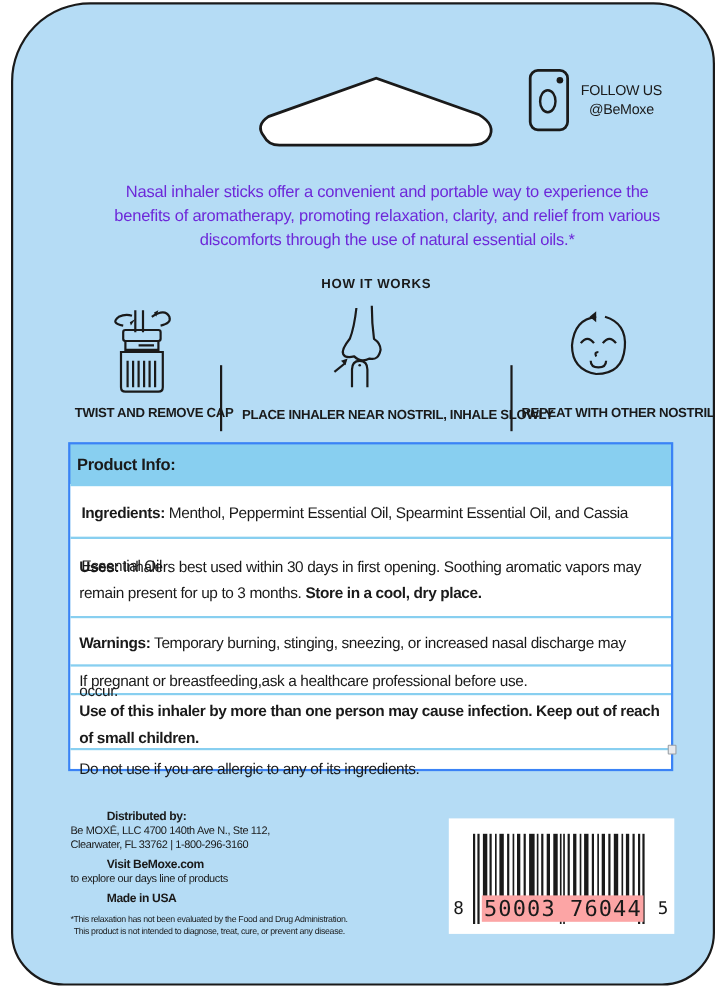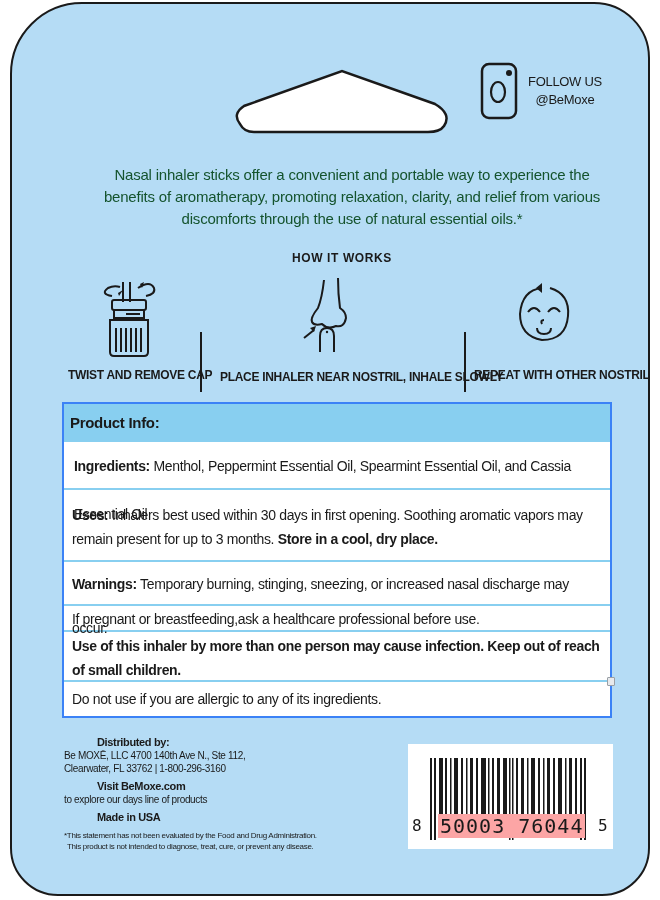--- a/index.html
+++ b/index.html
@@ -8,40 +8,40 @@
     position:absolute; left:10px; top:2px; width:640px; height:894px;
     background:#b5dcf5; border:2px solid #1a1a1a; box-sizing:border-box;
     border-radius:72px 56px 48px 48px;
   }
   .hang-hole { position:absolute; left:218px; top:62px; width:230px; height:75px; }
   .social { position:absolute; left:468px; top:52px; display:flex; align-items:center;text-align:center; }
   .ig-icon { width:40px; height:70px; }
   .social-text { margin-left:8px; font-size:13px; line-height:18px; font-family:"Liberation Sans", sans-serif; letter-spacing:-0.3px; }
   .intro {
     position:absolute; left:80px; top:160px; width:520px; text-align:center;
-    font-size:15px; line-height:22px; color:#14532d; letter-spacing:-0.2px;
+    font-size:15px; line-height:22px; color:#6d28d9; letter-spacing:-0.2px;
   }
   .how-title { position:absolute; left:0; width:660px; top:247px; text-align:center; font-size:12px; font-weight:bold; letter-spacing:0.6px; }
   .steps { position:absolute; left:50px; top:270px; width:570px; height:125px; }
   .step { position:absolute; top:0; text-align:center; }
   .step-label { position:absolute; font-size:12px; font-weight:bold; white-space:nowrap; letter-spacing:-0.3px; }
   .divider { position:absolute; width:2px; background:#1a1a1a; }
   .info {
     position:absolute; left:62px; top:402px; width:550px;
     background:#88cff0; box-sizing:border-box; border:2px solid #3b82f6;
   }
   .info-header { height:36px; line-height:38px; padding-left:6px; font-size:15px; font-weight:bold; letter-spacing:-0.3px; }
   .row { background:#ffffff; border-top:2px solid #88cff0; font-size:14px; letter-spacing:-0.35px; padding:0 10px; box-sizing:border-box; }
   .row b { font-weight:bold; }
   .r1 { height:48px; line-height:48px; padding-left:10px; }
   .r2 { height:72px; padding-top:13px; line-height:24px; padding-left:8px; }
   .r3 { height:44px; line-height:44px; padding-left:8px; }
   .r4 { height:50px; padding-top:2px; line-height:24px; padding-left:8px; font-weight:bold; }
   .r5 { height:26px; line-height:26px; padding-left:8px; }
-  .r6 { height:36px; line-height:34px; padding-left:8px; }
+  .r6 { height:19px; line-height:34px; padding-left:8px; }
   .footer-left { position:absolute; left:64px; top:736px; font-size:10px; line-height:13px; letter-spacing:-0.35px; }
   .footer-left .bold { font-weight:bold; font-size:11px;margin-left:33px; }
   .footer-left .gap { height:5px; }
   .disclaimer { font-size:8px; line-height:11px; letter-spacing:-0.3px; margin-top:6px; }
   .barcode { position:absolute; left:408px; top:744px; width:205px; height:105px; background:#ffffff; }
   .barcode svg { display:block; }
   .barcode-digits { position:absolute; top:70px; left:0; width:205px; height:30px; font-family:"DejaVu Sans Mono", monospace; font-size:20px; }
   .bd-first { position:absolute; left:4px; top:2px; font-size:16px; }
   .bd-mid { position:absolute; left:30px; top:0px; background:#fca5a5; padding:0 2px; letter-spacing:1px; }
   .bd-last { position:absolute; left:190px; top:2px; font-size:16px; }
@@ -139,21 +139,21 @@
 <div class="footer-left">
   <div class="bold">Distributed by:</div>
   <div>Be MOXĒ, LLC 4700 140th Ave N., Ste 112,</div>
   <div>Clearwater, FL 33762 | 1-800-296-3160</div>
   <div class="gap"></div>
   <div class="bold">Visit BeMoxe.com</div>
   <div>to explore our days line of products</div>
   <div class="gap"></div>
   <div class="bold">Made in USA</div>
   <div class="disclaimer">
-    <div>*This statement has not been evaluated by the Food and Drug Administration.</div>
+    <div>*This relaxation has not been evaluated by the Food and Drug Administration.</div>
     <div style="padding-left:3px;">This product is not intended to diagnose, treat, cure, or prevent any disease.</div>
   </div>
 </div>
 
 <div class="barcode">
   <svg width="205" height="105" viewBox="0 0 205 105">
     <g fill="#1a1a1a">
       <rect x="22" y="14" width="2" height="82"></rect>
         <rect x="26" y="14" width="2" height="82"></rect>
       <rect x="31" y="14" width="4" height="72"></rect>

